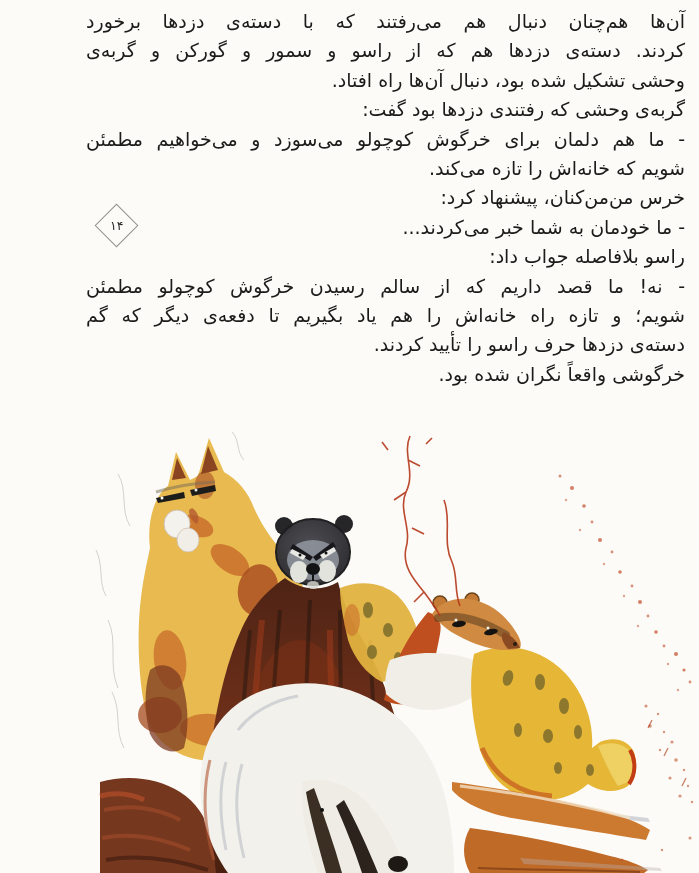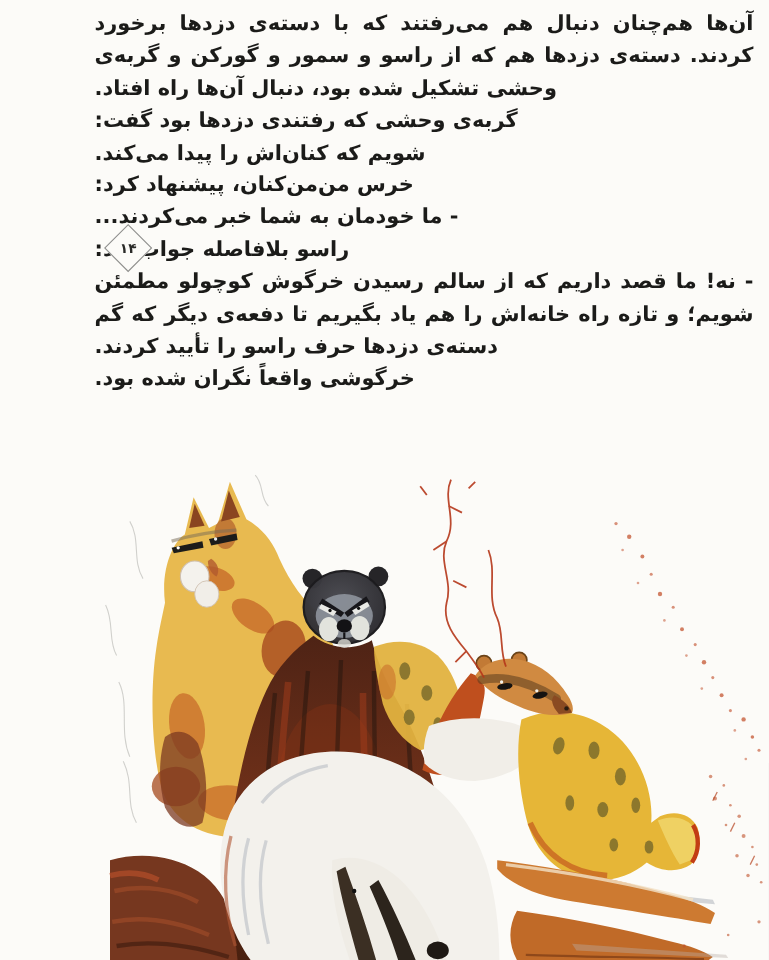--- a/index.html
+++ b/index.html
@@ -4,33 +4,32 @@
 <style>
   html, body { margin: 0; padding: 0; background: #e8e8e8; }
   .page {
     position: relative;
     width: 699px;
     height: 873px;
     margin: 0 auto;
     background: #fcfbf8;
     overflow: hidden;
     font-family: "DejaVu Sans", sans-serif;
-    font-weight: bold;
   }
   .story {
     position: absolute;
     top: 7px;
     right: 14px;
     left: 86px;
     direction: rtl;
     color: #1b1b19;
     font-size: 19px;
     line-height: 29.4px;
   }
-  .line { text-align: left; white-space: normal; }
+  .line { text-align: right; white-space: normal; }
   .line.just { text-align: justify; text-align-last: justify; }
   .page-number {
     position: absolute;
     left: 101px;
     top: 210px;
     width: 29px;
     height: 29px;
     border: 1.2px solid #8f8f8d;
     background: #fcfbf8;
     transform: rotate(45deg);
@@ -55,21 +54,22 @@
 </head>
 <body>
 
 <div class="page">
 
   <div class="story">
     <div class="line just">آن‌ها هم‌چنان دنبال هم می‌رفتند که با دسته‌ی دزدها برخورد</div>
     <div class="line just">کردند. دسته‌ی دزدها هم که از راسو و سمور و گورکن و گربه‌ی</div>
     <div class="line">وحشی تشکیل شده بود، دنبال آن‌ها راه افتاد.</div>
     <div class="line">گربه‌ی وحشی که رفتند‌ی دزدها بود گفت:</div>
-    <div class="line">شویم که کنان‌اش را پیدا می‌کند.</div>
+    <div class="line just">- ما هم دلمان برای خرگوش کوچولو می‌سوزد و می‌خواهیم مطمئن</div>
+    <div class="line">شویم که خانه‌اش را تازه می‌کند.</div>
     <div class="line">خرس من‌من‌کنان، پیشنهاد کرد:</div>
     <div class="line">- ما خودمان به شما خبر می‌کردند...</div>
     <div class="line">راسو بلافاصله جواب داد:</div>
     <div class="line just">- نه! ما قصد داریم که از سالم رسیدن خرگوش کوچولو مطمئن</div>
     <div class="line just">شویم؛ و تازه راه خانه‌اش را هم یاد بگیریم تا دفعه‌ی دیگر که گم</div>
     <div class="line">دسته‌ی دزدها حرف راسو را تأیید کردند.</div>
     <div class="line">خرگوشی واقعاً نگران شده بود.</div>
   </div>
 
   <div class="page-number">

